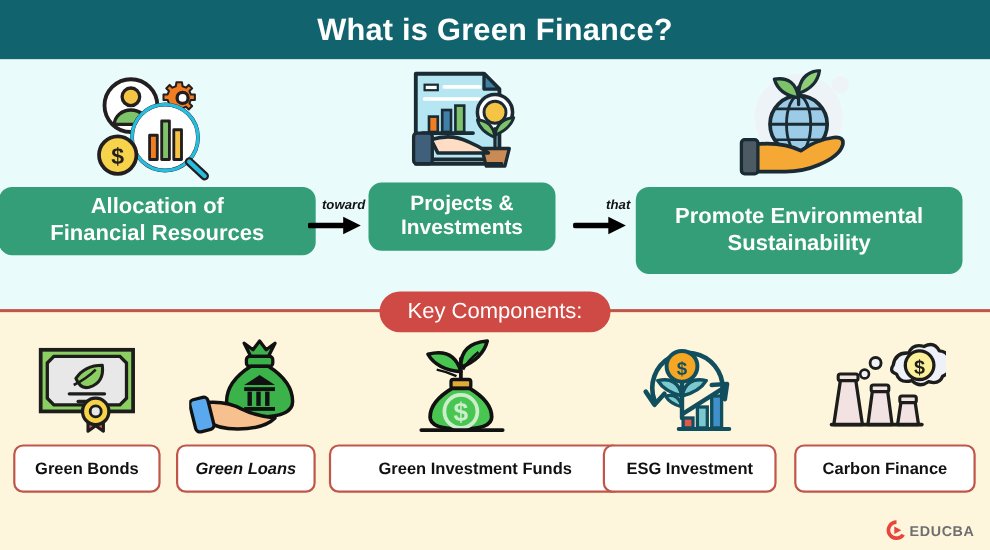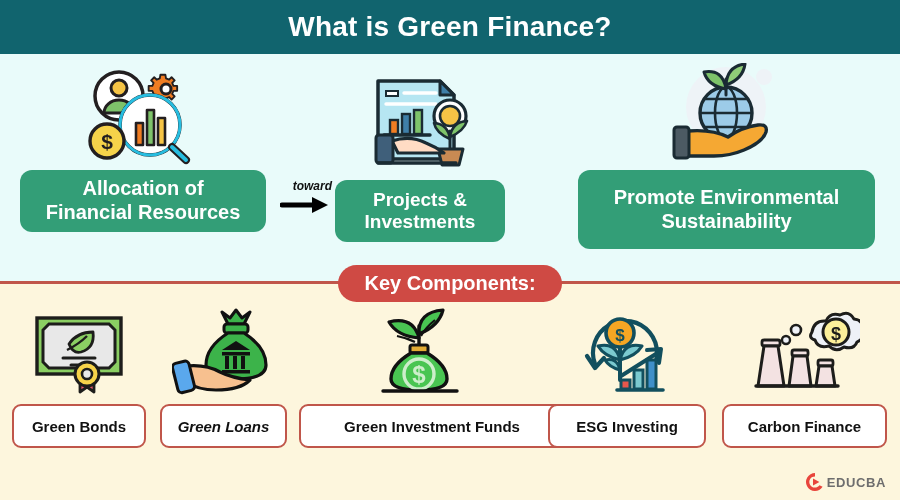--- a/index.html
+++ b/index.html
@@ -35,22 +35,22 @@
 
   
   .flow-col{position:absolute;display:flex;flex-direction:column;align-items:center;}
   .flow-icon{height:110px;display:flex;align-items:center;justify-content:center;}
   .flow-box{
     background:#339e77;border-radius:12px;color:#fff;font-weight:bold;
     display:flex;align-items:center;justify-content:center;text-align:center;
     line-height:1.18;box-sizing:border-box;
   }
   #col1{left:20px;top:6px;width:246px;}
-  #col1 .flow-box{width:246px;height:62px;font-size:20px;}
-  #col2{left:335px;top:16px;width:170px;}
+  #col1 .flow-box{width:288px;height:62px;font-size:20px;}
+  #col2{left:335px;top:2px;width:170px;}
   #col2 .flow-box{width:170px;height:62px;font-size:19px;}
   #col3{left:578px;top:6px;width:297px;}
   #col3 .flow-box{width:297px;height:79px;font-size:20px;}
 
   .connector{
     position:absolute;display:flex;flex-direction:column;align-items:flex-end;
     justify-content:center;
     font-style:italic;
   }
   .connector .conn-label{
@@ -58,21 +58,21 @@
   }
   #conn1{left:268px;top:125px;width:64px;}
   #conn2{left:509px;top:125px;width:64px;}
 
   
   .key-pill-wrap{
     position:absolute;left:0;top:264px;width:900px;height:38px;
     display:flex;align-items:center;justify-content:center;z-index:5;
   }
   .key-pill{
-    background:#cf4a44;color:#fff;font-weight:bold;font-size:20px;
+    background:#cf4a44;color:#fff;font-weight:normal;font-size:20px;
     padding:7px 26px;border-radius:20px;
   }
 
   
   .comp-row{
     position:absolute;left:0;top:304px;width:900px;height:160px;
   }
   .comp{
     position:absolute;display:flex;flex-direction:column;align-items:center;
   }
@@ -180,20 +180,27 @@
         </svg>
       </div>
       <div class="flow-box">
         <div>
           <div>Projects &amp;</div>
           <div>Investments</div>
         </div>
       </div>
     </div>
 
+    <div class="connector" id="conn2">
+      <div class="conn-label">that</div>
+      <svg width="52" height="18" viewBox="0 0 52 18">
+        <path d="M2 9 H34" stroke="#000" stroke-width="5" stroke-linecap="round"></path>
+        <path d="M32 1 L48 9 L32 17 Z" fill="#000"></path>
+      </svg>
+    </div>
 
     <div class="flow-col" id="col3">
       <div class="flow-icon">
         <svg width="118" height="105" viewBox="0 0 118 105">
           <circle cx="58" cy="44" r="40" fill="#eef3f7"></circle>
           <circle cx="96" cy="14" r="8" fill="#eef3f7"></circle>
 
           <circle cx="58" cy="50" r="26" fill="#9ccbe8" stroke="#1a2b33" stroke-width="3.4"></circle>
           <ellipse cx="58" cy="50" rx="11" ry="26" fill="none" stroke="#1a2b33" stroke-width="2.6"></ellipse>
           <path d="M32 50 H84" stroke="#1a2b33" stroke-width="2.6"></path>
@@ -300,21 +307,21 @@
           <path d="M45 62 q-11 -3 -15 -10 q12 -3 15 10z" fill="#7bc9cf" stroke="#124f5e" stroke-width="3" stroke-linejoin="round"></path>
           <rect x="46" y="72" width="9" height="9" fill="#e4574c" stroke="#124f5e" stroke-width="3"></rect>
           <rect x="59" y="62" width="9" height="19" fill="#7bc9cf" stroke="#124f5e" stroke-width="3"></rect>
           <rect x="72" y="52" width="9" height="29" fill="#3f8fc9" stroke="#124f5e" stroke-width="3"></rect>
           <path d="M46 68 L84 44" stroke="#124f5e" stroke-width="4" stroke-linecap="round"></path>
           <path d="M72 42 L86 41 L84 55" fill="none" stroke="#124f5e" stroke-width="4" stroke-linecap="round" stroke-linejoin="round"></path>
           <path d="M42 82 H88" stroke="#124f5e" stroke-width="3.6" stroke-linecap="round"></path>
         </svg>
       </div>
       <div class="comp-box">
-        <span>ESG Investing</span>
+        <span>ESG Investment</span>
       </div>
     </div>
 
     <div class="comp" id="c4">
       <div class="comp-icon">
         <svg width="110" height="88" viewBox="0 0 110 88">
           <path d="M62 24 q2 -12 14 -11 q4 -9 14 -6 q9 -5 14 4 q10 1 8 11 q4 8 -5 12 q-3 8 -13 5 q-8 6 -15 -1 q-11 3 -14 -6 q-7 -2 -3 -8z" fill="#eef1f7" stroke="#1d1d1b" stroke-width="3" stroke-linejoin="round"></path>
           <circle cx="86" cy="24" r="13" fill="#fdf09a" stroke="#1d1d1b" stroke-width="3"></circle>
           <text x="86" y="32" font-family="'Liberation Sans',sans-serif" font-size="18" font-weight="bold" fill="#1d1d1b" text-anchor="middle">$</text>
           <circle cx="46" cy="22" r="5" fill="#eef1f7" stroke="#1d1d1b" stroke-width="2.6"></circle>

